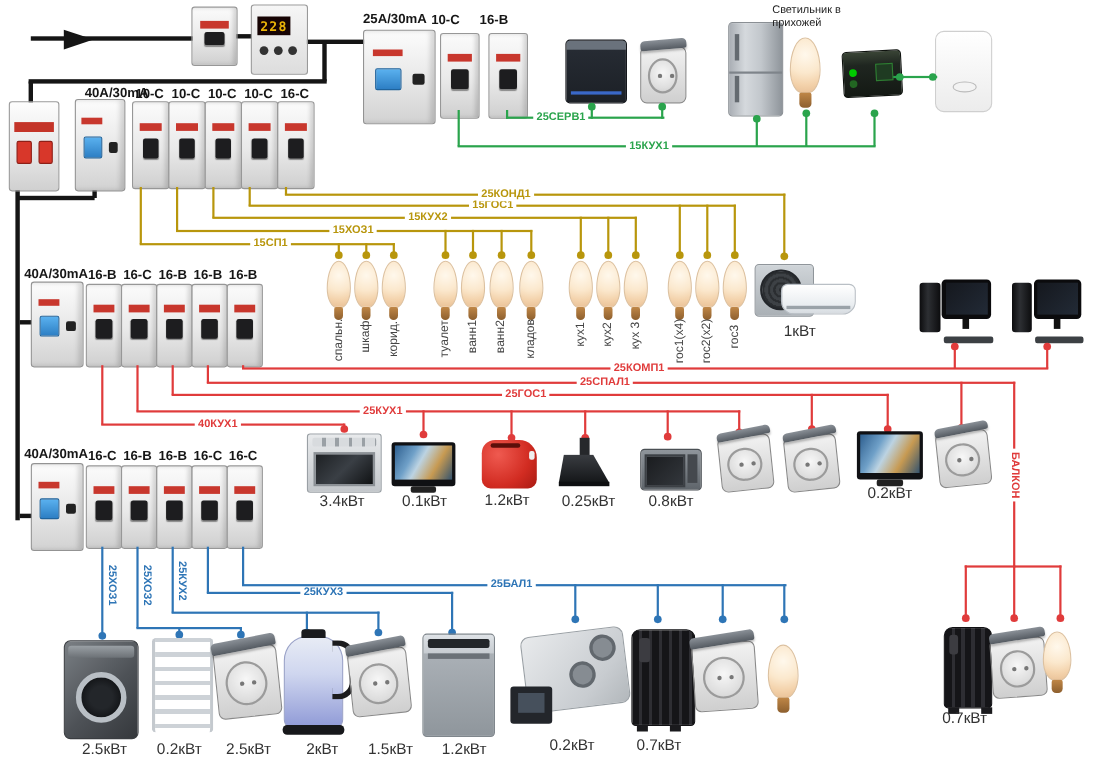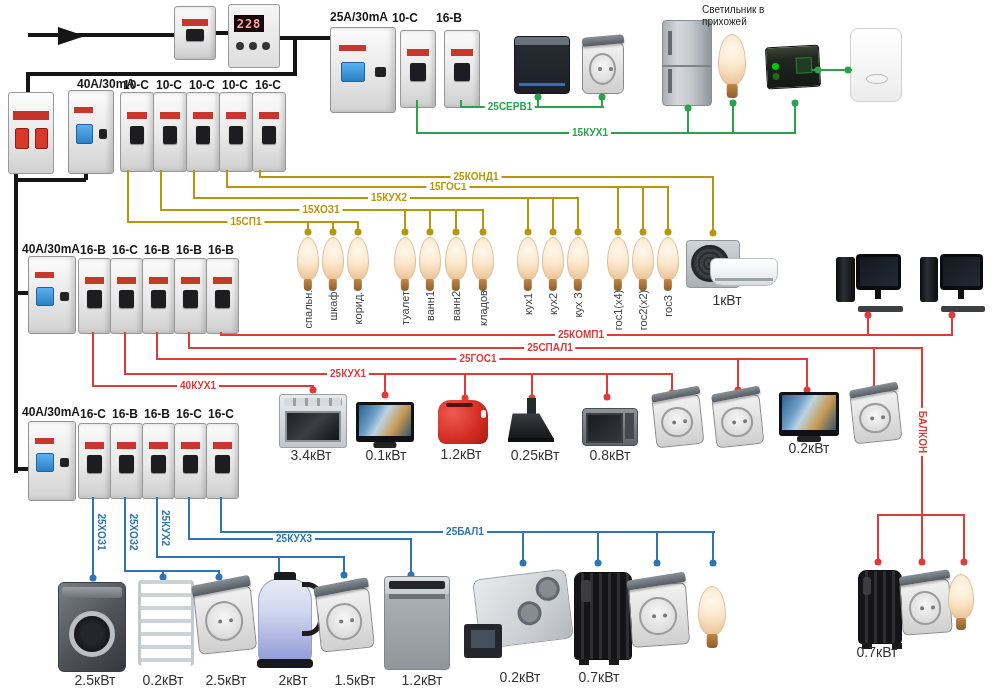--- a/index.html
+++ b/index.html
@@ -36,21 +36,21 @@
   .rcd::after{content:"";position:absolute;left:16%;top:40%;width:34%;height:22%;
        background:linear-gradient(#5ab1ef,#2d7fc4);border:1px solid #1f639c;border-radius:2px}
   .rcd .tb{position:absolute;right:14%;top:46%;width:18%;height:12%;background:#222;border-radius:2px}
   .main2p{position:absolute;background:linear-gradient(180deg,#fdfdfd,#e6e6e6 60%,#d0d0d0);
        border:1px solid #9a9a9a;border-radius:3px}
   .main2p::before{content:"";position:absolute;left:10%;right:10%;top:22%;height:9px;background:#c43428}
   .main2p .tg{position:absolute;width:26%;height:24%;top:44%;background:#d8372a;
        border:1px solid #8e1f17;border-radius:2px}
   .relay{position:absolute;background:linear-gradient(#f6f6f6,#ddd);border:1px solid #999;border-radius:3px}
   .relay .disp{position:absolute;left:10%;top:16%;width:60%;height:28%;background:#170404;
-       color:#fca5a5;font:bold 12px/1 "DejaVu Sans Mono",monospace;letter-spacing:1px;
+       color:#eab308;font:bold 12px/1 "DejaVu Sans Mono",monospace;letter-spacing:1px;
        display:flex;align-items:center;justify-content:center}
   .relay::after{content:"";position:absolute;left:14%;top:60%;width:8px;height:8px;border-radius:50%;
        background:#333;box-shadow:13px 0 0 #333,26px 0 0 #333}
   
   .bulb{position:absolute}
   .bulb::before{content:"";position:absolute;left:0;right:0;top:0;height:76%;
        background:radial-gradient(circle at 50% 30%,#fff8ec 0%,#fbe8cd 45%,#f3d2ab 75%,#e8bf95 100%);
        border:1px solid #dcc1a0;border-radius:50% 50% 42% 42% / 58% 58% 42% 42%}
   .bulb::after{content:"";position:absolute;left:50%;bottom:0;width:38%;height:22%;
        transform:translateX(-50%);background:linear-gradient(#c08747,#8d5f2e);border-radius:2px 2px 4px 4px}
@@ -268,21 +268,21 @@
 
     <i class="w v" style="left:226px;top:170px;height:17px"></i>
     <i class="w h" style="left:226px;top:186px;width:443px"></i>
     <span class="wl" style="left:448px;top:187px">15ГОС1</span>
     <i class="w v" style="left:617px;top:186px;height:46px"></i>
     <i class="w v" style="left:642px;top:186px;height:46px"></i>
     <i class="w v" style="left:667px;top:186px;height:46px"></i>
 
     <i class="w v" style="left:259px;top:170px;height:7px"></i>
     <i class="w h" style="left:259px;top:176px;width:455px"></i>
-    <span class="wl" style="left:476px;top:177px">25КОНД1</span>
+    <span class="wl" style="left:460px;top:177px">25КОНД1</span>
     <i class="w v" style="left:712px;top:176px;height:57px"></i>
 
     <b class="dot" style="left:308px;top:232px"></b>
     <b class="dot" style="left:333px;top:232px"></b>
     <b class="dot" style="left:358px;top:232px"></b>
     <b class="dot" style="left:405px;top:232px"></b>
     <b class="dot" style="left:430px;top:232px"></b>
     <b class="dot" style="left:456px;top:232px"></b>
     <b class="dot" style="left:483px;top:232px"></b>
     <b class="dot" style="left:528px;top:232px"></b>

